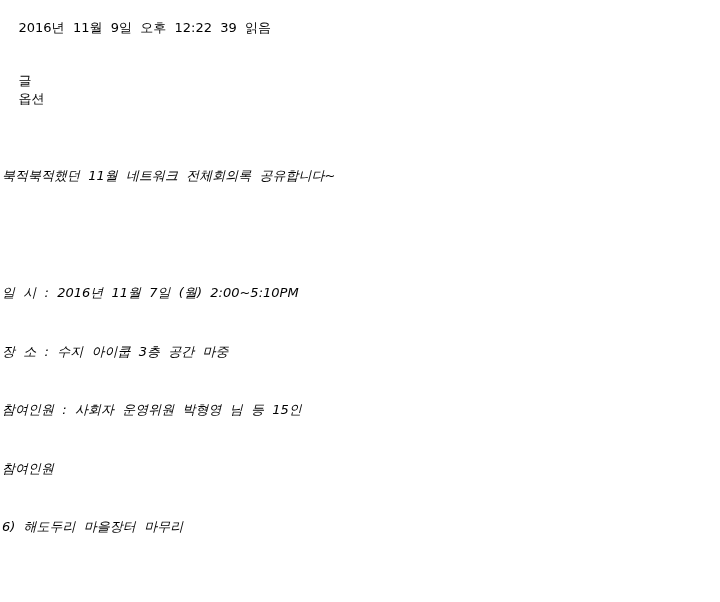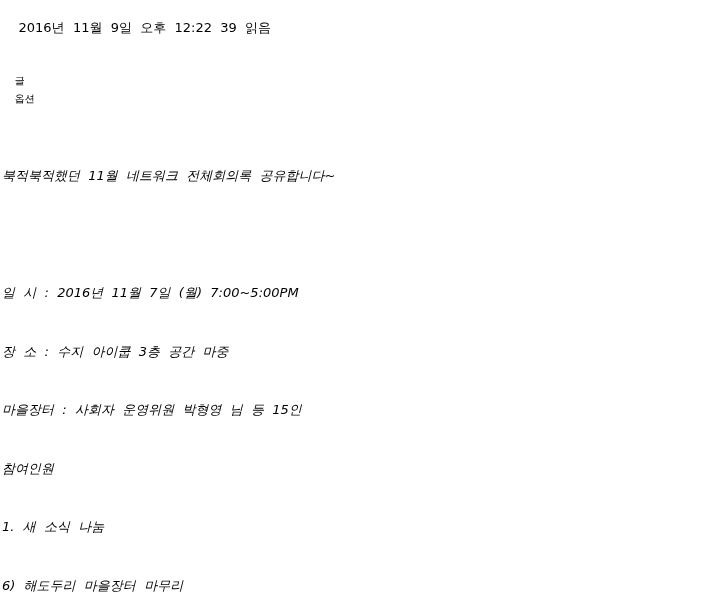--- a/index.html
+++ b/index.html
@@ -24,21 +24,21 @@
   .meta-line {
     font-size: 13px;
     line-height: 17px;
     padding: 2px 0 0 2px;
     white-space: pre;
   }
   .meta-line .ts {
     letter-spacing: 0px;
   }
   .toolbar {
-    font-size: 10px;
+    font-size: 13px;
     line-height: 18px;
     padding: 1px 0 0 2px;
     white-space: pre;
   }
   .toolbar .tool-item {
     display: inline-block;
     padding-right: 10px;
     cursor: default;
   }
   .body-text {
@@ -64,25 +64,24 @@
   </div>
 
   <div class="toolbar">
     <span class="tool-item">글</span>
     <span class="tool-item">옵션</span>
   </div>
 
   <div class="body-text">
     <span class="ln">북적북적했던  11월  네트워크  전체회의록  공유합니다~</span>
     <span class="ln"></span>
-    <span class="ln">일  시  :  2016년  11월  7일  (월)  7:00~5:00PM</span>
+    <span class="ln">일  시  :  2016년  11월  7일  (월)  2:00~5:10PM</span>
     <span class="ln">장  소  :  수지  아이쿱  3층  공간  마중</span>
-    <span class="ln">마을장터  :  사회자  운영위원  박형영  님  등  15인</span>
+    <span class="ln">참여인원  :  사회자  운영위원  박형영  님  등  15인</span>
     <span class="ln">참여인원</span>
-    <span class="ln">1.  새  소식  나눔</span>
     <span class="ln">6)  해도두리  마을장터  마무리</span>
     
     
     
     
     
     
     
     
     

